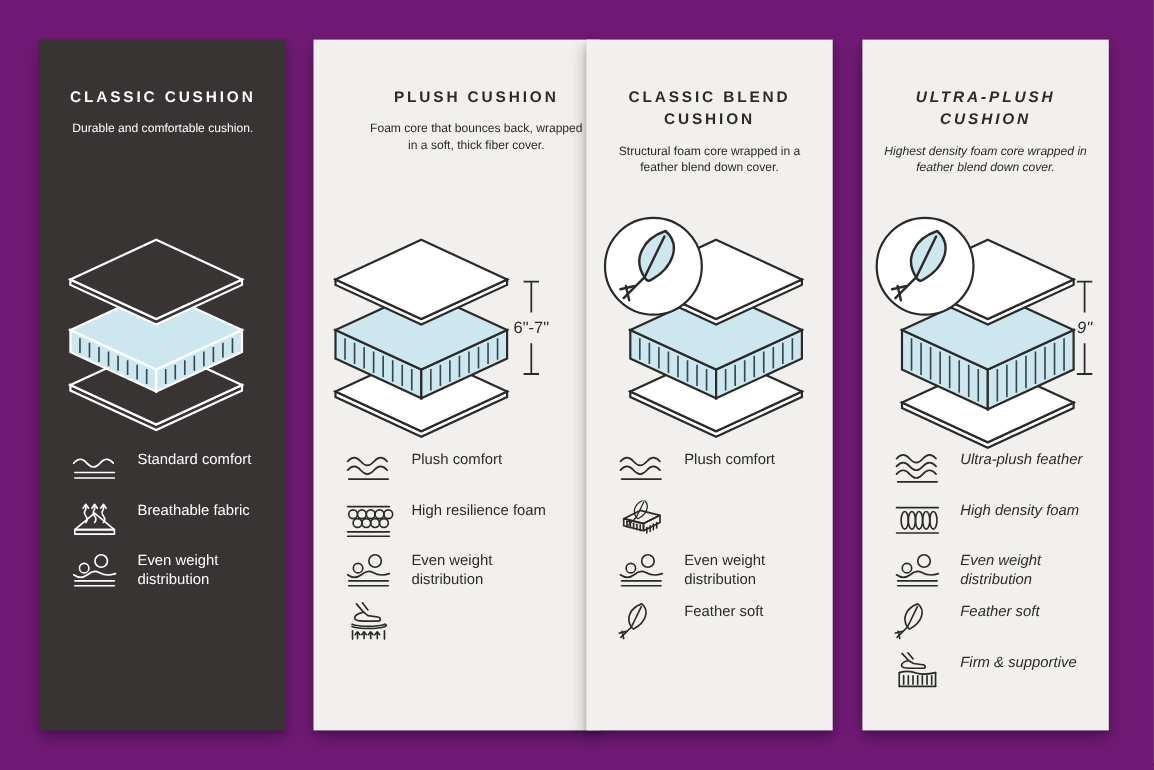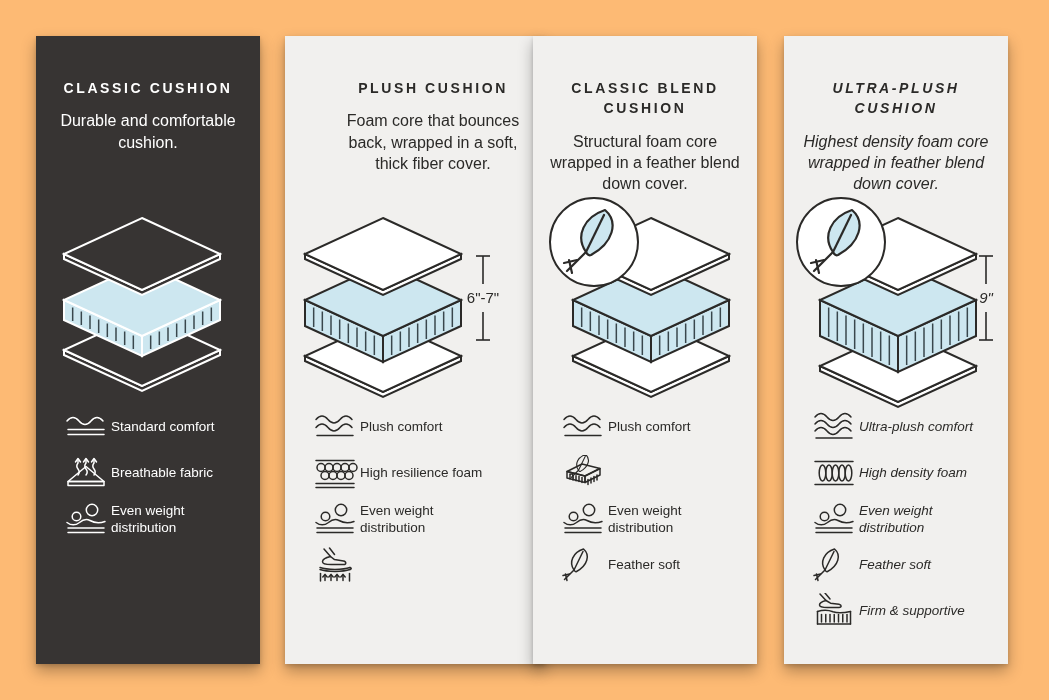--- a/index.html
+++ b/index.html
@@ -1,29 +1,29 @@
 <!DOCTYPE html>
 <html style="--dark-bg: #373433; --light-bg: #f1f0ee; --text-dark: #2b2a28; --text-light: #ffffff;"><head>
 <meta charset="utf-8">
 <style>
   html,body{margin:0;padding:0;background:#ffffff;}
   body{width:1049px;height:700px;font-family:"Liberation Sans",sans-serif;}
-  .stage{position:relative;width:1049px;height:700px;background:#fdba74;overflow:hidden;}
+  .stage{position:relative;width:1049px;height:700px;background:#701a75;overflow:hidden;}
   .card{position:absolute;top:36px;width:224px;height:628px;
         box-shadow:0 7px 14px rgba(0,0,0,.30),0 2px 4px rgba(0,0,0,.15);}
   .card.light{background:var(--light-bg);color:var(--text-dark);}
   .card.dark{background:var(--dark-bg);color:var(--text-light);}
   .title{margin:42px 10px 0;text-align:center;font-size:14px;font-weight:bold;
          letter-spacing:2.6px;line-height:1.45;}
-  .desc{margin:12px auto 0;width:198px;text-align:center;font-size:16px;line-height:1.33;}
+  .desc{margin:12px auto 0;width:198px;text-align:center;font-size:11px;line-height:1.33;}
   .diagram{position:absolute;top:156px;left:0;width:224px;height:236px;}
   .diagram svg{display:block;}
   .features{position:absolute;top:373px;left:27px;width:191px;margin:0;padding:0;
             list-style:none;display:flex;flex-direction:column;gap:10px;}
-  .feature{display:flex;align-items:center;gap:2px;min-height:34px;}
+  .feature{display:flex;align-items:flex-start;gap:16px;min-height:34px;}
   .f-icon{flex:0 0 46px;width:46px;height:36px;}
   .f-label{font-size:13.5px;line-height:1.28;max-width:127px;}
 </style>
 </head>
 <body>
 
 <div class="stage">
   <section class="card dark" style="left: 36px;">
     <h2 class="title">CLASSIC CUSHION</h2>
     <p class="desc">Durable and comfortable cushion.</p>
@@ -336,21 +336,21 @@
         </svg>
       </div>
     <ul class="features">
   <li class="feature">
     <span class="f-icon"><svg width="46" height="36" viewBox="0 0 46 36" fill="none" stroke="#2b2a28" stroke-width="1.5" stroke-linecap="round" stroke-linejoin="round">
               <path d="M4 8 q6 -7 12 0 t12 0 t12 0"></path>
               <path d="M4 15 q6 -7 12 0 t12 0 t12 0"></path>
               <path d="M4 22 q6 -7 12 0 t12 0 t12 0"></path>
               <path d="M5 29 h36"></path>
             </svg></span>
-    <span class="f-label">Ultra-plush comfort</span>
+    <span class="f-label">Ultra-plush feather</span>
   </li>
 
   <li class="feature">
     <span class="f-icon"><svg width="46" height="36" viewBox="0 0 46 36" fill="none" stroke="#2b2a28" stroke-width="1.5" stroke-linecap="round" stroke-linejoin="round">
               <path d="M4 6.5 h38"></path>
               <ellipse cx="11.5" cy="18" rx="3.3" ry="8"></ellipse>
               <ellipse cx="18" cy="18" rx="3.3" ry="8"></ellipse>
               <ellipse cx="24.5" cy="18" rx="3.3" ry="8"></ellipse>
               <ellipse cx="31" cy="18" rx="3.3" ry="8"></ellipse>
               <ellipse cx="37.5" cy="18" rx="3.3" ry="8"></ellipse>

